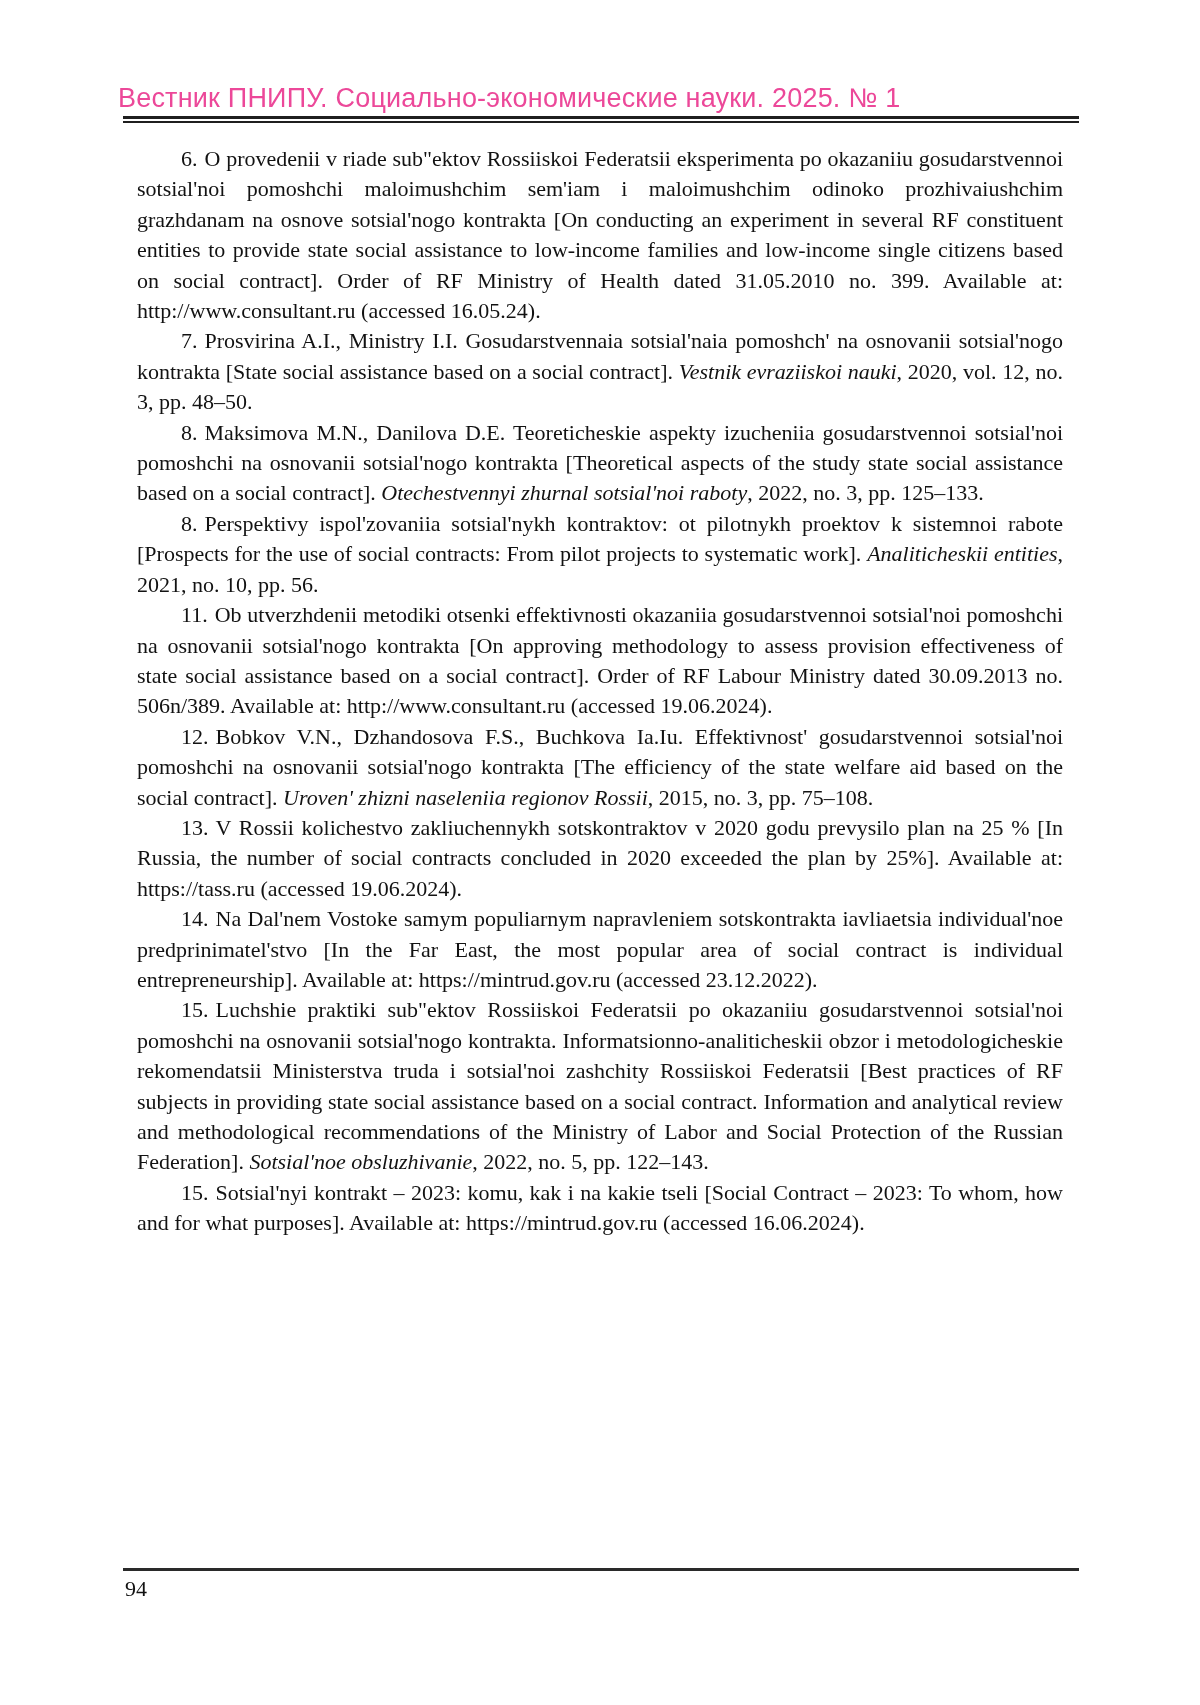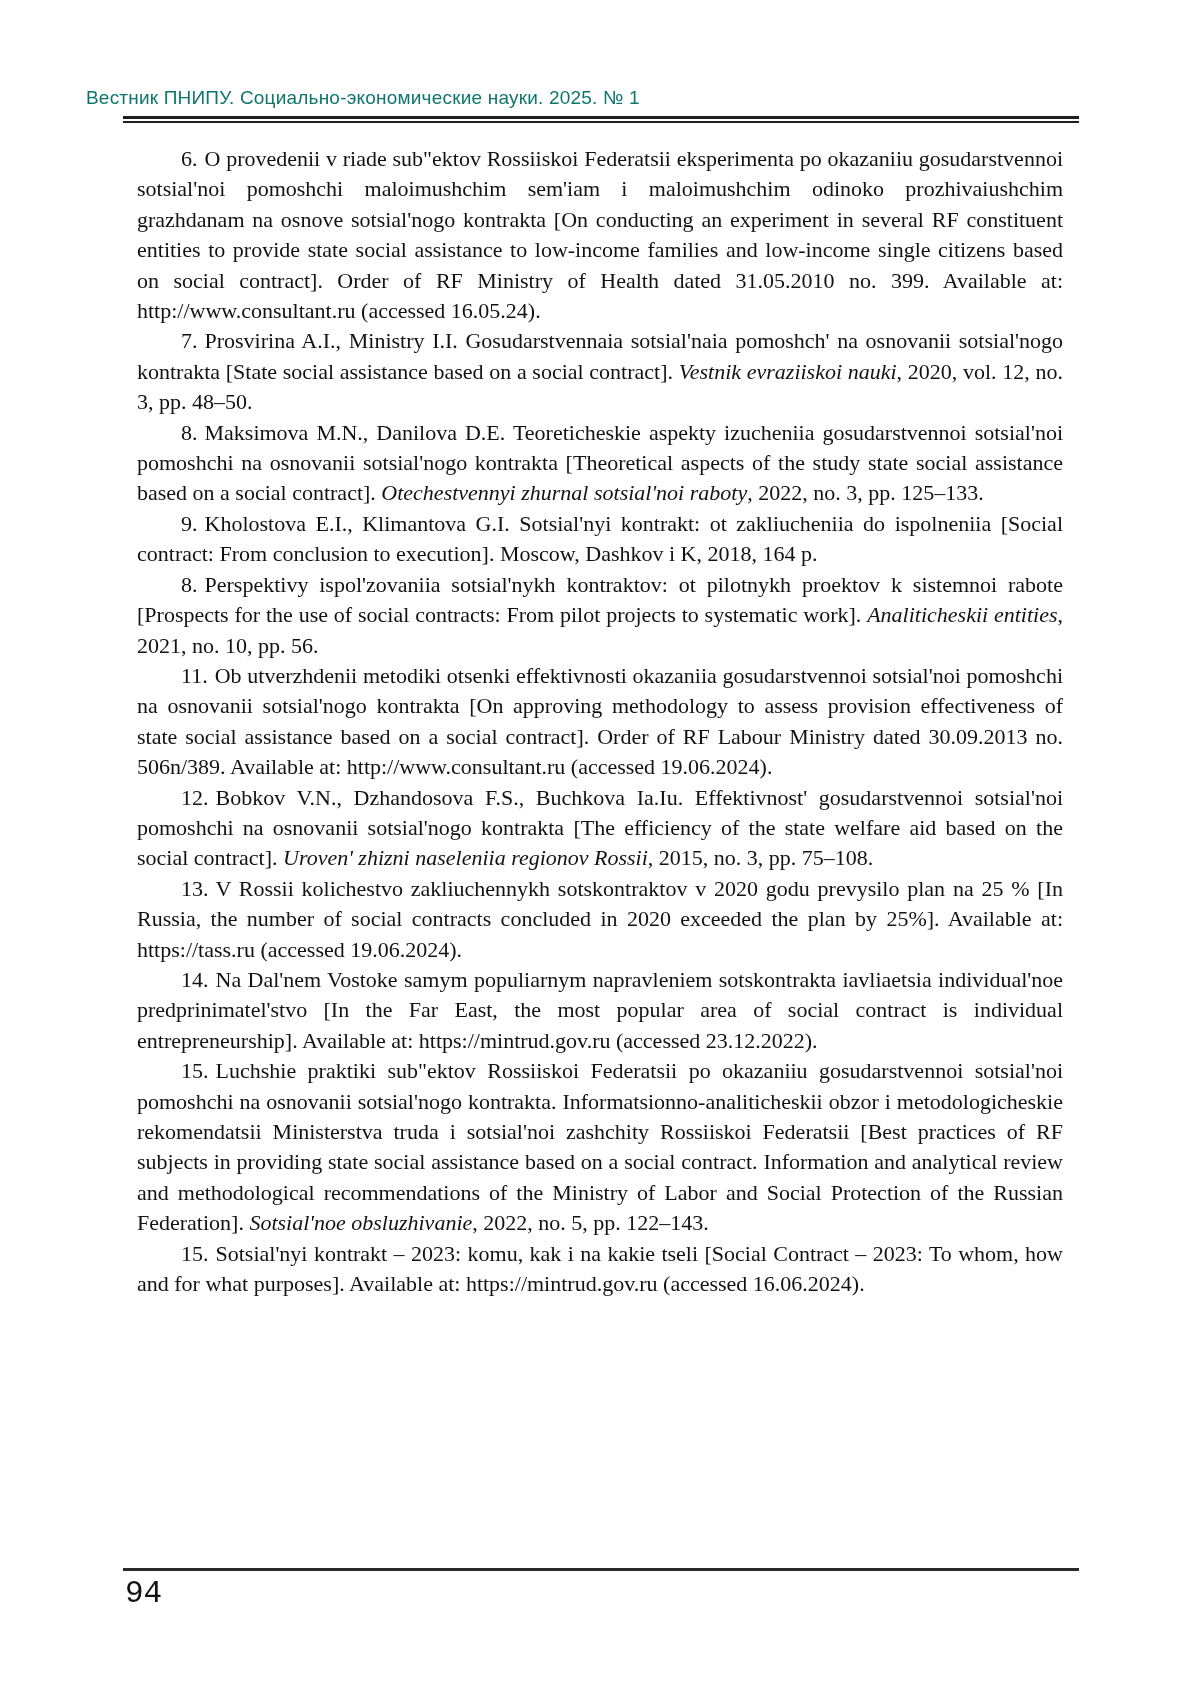--- a/index.html
+++ b/index.html
@@ -11,26 +11,26 @@
     position: relative;
     width: 1200px;
     height: 1705px;
     background: #ffffff;
     overflow: hidden;
   }
   .running-header {
     padding-top: 86px;
   }
   .header-text {
-    margin-left: 86px;
+    margin-left: 118px;
     margin-right: 122px;
     font-family: "Liberation Sans", sans-serif;
-    font-size: 19px;
+    font-size: 27px;
     line-height: 24px;
-    color: #0f766e;
+    color: #ec4899;
     letter-spacing: 0.2px;
   }
   .double-rule {
     margin-left: 123px;
     width: 956px;
     margin-top: 6px;
     border-top: 3.5px solid #1f1f1f;
     height: 2px;
     border-bottom: 2.5px solid #1f1f1f;
   }
@@ -58,40 +58,39 @@
     top: 1568px;
     width: 956px;
   }
   .footer-rule {
     border-top: 3px solid #2a2a2a;
     height: 0;
   }
   .page-number {
     margin-top: 5px;
     padding-left: 2px;
-    font-family: Liberation Mono, monospace;
-    font-size: 31px;
+    font-family: Liberation Serif, serif;
+    font-size: 22px;
     color: #121212;
   }
 </style>
 </head>
 <body>
 
 <div class="page">
 
   <header class="running-header">
     <div class="header-text">Вестник ПНИПУ. Социально-экономические науки. 2025. № 1</div>
     <div class="double-rule"></div>
   </header>
 
   <main class="refs">
       <p class="ref"><span class="num">6.</span><span>O provedenii v riade sub"ektov Rossiiskoi Federatsii eksperimenta po okazaniiu gosudarstvennoi sotsial'noi pomoshchi maloimushchim sem'iam i maloimushchim odinoko prozhivaiushchim grazhdanam na osnove sotsial'nogo kontrakta [On conducting an experiment in several RF constituent entities to provide state social assistance to low-income families and low-income single citizens based on social contract]. Order of RF Ministry of Health dated 31.05.2010 no. 399. Available at: http://www.consultant.ru (accessed 16.05.24).</span></p>
       <p class="ref"><span class="num">7.</span><span>Prosvirina A.I., Ministry I.I. Gosudarstvennaia sotsial'naia pomoshch' na osnovanii sotsial'nogo kontrakta [State social assistance based on a social contract]. </span><span class="i">Vestnik evraziiskoi nauki</span><span>, 2020, vol. 12, no. 3, pp. 48–50.</span></p>
       <p class="ref"><span class="num">8.</span><span>Maksimova M.N., Danilova D.E. Teoreticheskie aspekty izucheniia gosudarstvennoi sotsial'noi pomoshchi na osnovanii sotsial'nogo kontrakta [Theoretical aspects of the study state social assistance based on a social contract]. </span><span class="i">Otechestvennyi zhurnal sotsial'noi raboty</span><span>, 2022, no. 3, pp. 125–133.</span></p>
-      <p class="ref"><span class="num">9.</span><span>Kholostova E.I., Klimantova G.I. Sotsial'nyi kontrakt: ot zakliucheniia do ispolneniia [Social contract: From conclusion to execution]. Moscow, Dashkov i K, 2018, 164 p.</span></p>
       <p class="ref"><span class="num">8.</span><span>Perspektivy ispol'zovaniia sotsial'nykh kontraktov: ot pilotnykh proektov k sistemnoi rabote [Prospects for the use of social contracts: From pilot projects to systematic work]. </span><span class="i">Analiticheskii entities</span><span>, 2021, no. 10, pp. 56.</span></p>
       <p class="ref"><span class="num">11.</span><span>Ob utverzhdenii metodiki otsenki effektivnosti okazaniia gosudarstvennoi sotsial'noi pomoshchi na osnovanii sotsial'nogo kontrakta [On approving methodology to assess provision effectiveness of state social assistance based on a social contract]. Order of RF Labour Ministry dated 30.09.2013 no. 506n/389. Available at: http://www.consultant.ru (accessed 19.06.2024).</span></p>
       <p class="ref"><span class="num">12.</span><span>Bobkov V.N., Dzhandosova F.S., Buchkova Ia.Iu. Effektivnost' gosudarstvennoi sotsial'noi pomoshchi na osnovanii sotsial'nogo kontrakta [The efficiency of the state welfare aid based on the social contract]. </span><span class="i">Uroven' zhizni naseleniia regionov Rossii</span><span>, 2015, no. 3, pp. 75–108.</span></p>
       <p class="ref"><span class="num">13.</span><span>V Rossii kolichestvo zakliuchennykh sotskontraktov v 2020 godu prevysilo plan na 25 % [In Russia, the number of social contracts concluded in 2020 exceeded the plan by 25%]. Available at: https://tass.ru (accessed 19.06.2024).</span></p>
       <p class="ref"><span class="num">14.</span><span>Na Dal'nem Vostoke samym populiarnym napravleniem sotskontrakta iavliaetsia individual'noe predprinimatel'stvo [In the Far East, the most popular area of social contract is individual entrepreneurship]. Available at: https://mintrud.gov.ru (accessed 23.12.2022).</span></p>
       <p class="ref"><span class="num">15.</span><span>Luchshie praktiki sub"ektov Rossiiskoi Federatsii po okazaniiu gosudarstvennoi sotsial'noi pomoshchi na osnovanii sotsial'nogo kontrakta. Informatsionno-analiticheskii obzor i metodologicheskie rekomendatsii Ministerstva truda i sotsial'noi zashchity Rossiiskoi Federatsii [Best practices of RF subjects in providing state social assistance based on a social contract. Information and analytical review and methodological recommendations of the Ministry of Labor and Social Protection of the Russian Federation]. </span><span class="i">Sotsial'noe obsluzhivanie</span><span>, 2022, no. 5, pp. 122–143.</span></p>
       <p class="ref"><span class="num">15.</span><span>Sotsial'nyi kontrakt – 2023: komu, kak i na kakie tseli [Social Contract – 2023: To whom, how and for what purposes]. Available at: https://mintrud.gov.ru (accessed 16.06.2024).</span></p>
     </main>
 
   <footer class="page-footer">

